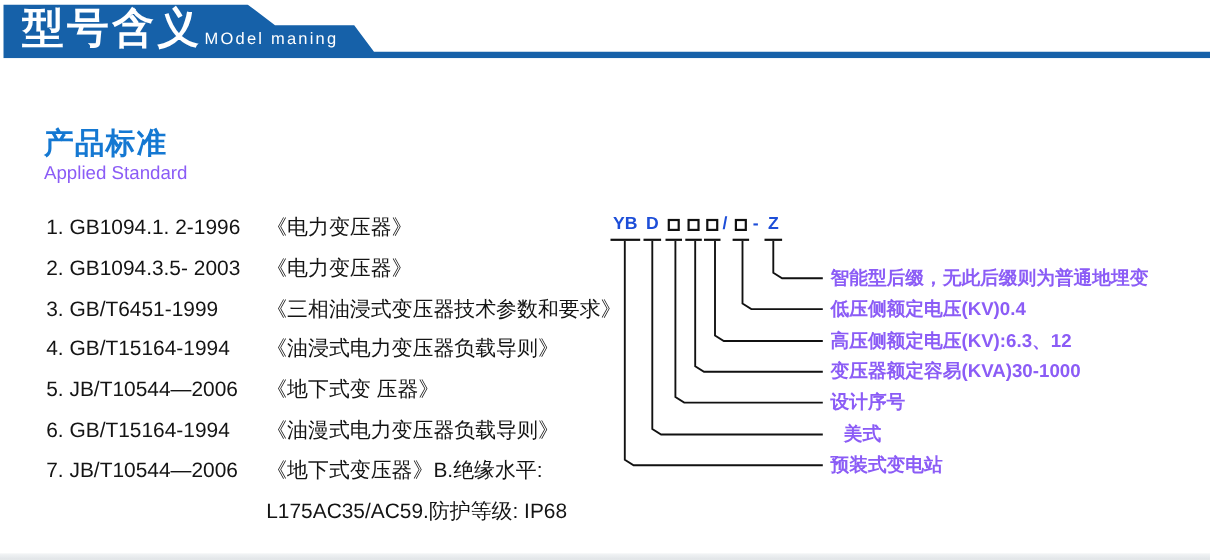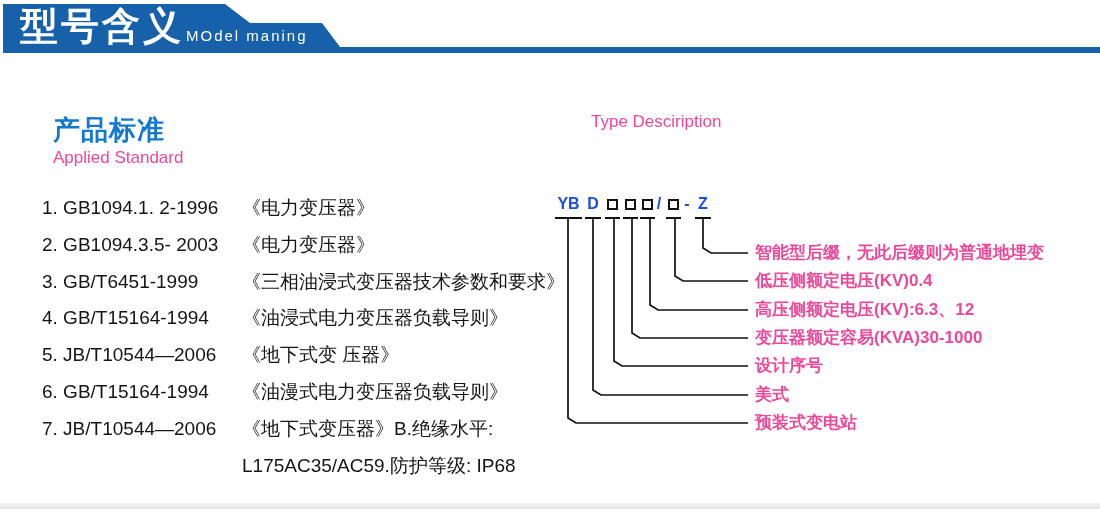--- a/index.html
+++ b/index.html
@@ -19,57 +19,56 @@
     position:absolute;left:20px;top:3px;
     font-size:38px;font-weight:700;color:#ffffff;letter-spacing:3px;line-height:46px;
   }
   .banner-title-en{
     position:absolute;left:186px;top:27px;
     font-size:15px;font-weight:500;color:#ffffff;letter-spacing:2px;
   }
   
   .sec-head{position:absolute;display:flex;align-items:baseline;}
   .sec-head .cn{font-size:27px;font-weight:700;color:#1478D2;letter-spacing:1px;}
-  .sec-head .en{font-size:17px;font-weight:500;color:#ec4899;margin-left:31px;}
+  .sec-head .en{font-size:17px;font-weight:500;color:#8b5cf6;margin-left:18px;}
   #head-standards{left:22px;top:112px;flex-direction:column;}
   #head-typedesc{left:560px;top:112px;}
   
   .std-list{position:absolute;left:22px;top:190px;width:520px;}
   .std-row{height:36.8px;line-height:36.8px;font-size:19px;font-weight:500;white-space:nowrap;}
   .std-code{display:inline-block;width:200px;margin-left:20px;}
   .std-desc{display:inline-block;}
   
   .code-seg{position:absolute;top:194px;height:23px;font-size:16px;font-weight:700;
     color:#1d4ed8;text-align:center;line-height:20px;}
   .u{border-bottom:2px solid #111;}
   .code-box{position:absolute;top:199px;width:11px;height:11px;border:2px solid #111;
     box-sizing:border-box;background:#fff;}
   .boxwrap{border-bottom:2px solid #111;}
   .diagram-label{position:absolute;left:755px;height:20px;line-height:20px;
-    font-size:17px;font-weight:700;color:#ec4899;white-space:nowrap;}
+    font-size:17px;font-weight:700;color:#8b5cf6;white-space:nowrap;}
   #connector-svg{position:absolute;left:0;top:0;pointer-events:none;}
   
   .footer-strip{
     position:absolute;left:0;bottom:0;width:1100px;height:6px;
     background:linear-gradient(#f3f5f6,#dfe3e6);
   }
 </style>
 </head>
 <body>
 
 <div class="banner"></div>
 <div class="banner-title-cn">型号含义</div>
 <div class="banner-title-en">MOdel maning</div>
 
 <div class="sec-head" id="head-standards">
   <span class="cn">产品标准</span>
   <span class="en">Applied Standard</span>
 </div>
 <div class="sec-head" id="head-typedesc">
-  <span class="en">Type Desciription</span>
 </div>
 
 <div class="std-list">
   <div class="std-row">
     <span class="std-code">1. GB1094.1. 2-1996</span><span class="std-desc">《电力变压器》</span>
   </div>
   <div class="std-row">
     <span class="std-code">2. GB1094.3.5- 2003</span><span class="std-desc">《电力变压器》</span>
   </div>
   <div class="std-row">
@@ -116,16 +115,16 @@
     <path d="M593 219 V390 L601 395 H748"></path>
     <path d="M568 219 V418 L576 423 H748"></path>
   </g>
 </svg>
 
 <div class="diagram-label" style="top:243px;">智能型后缀，无此后缀则为普通地埋变</div>
 <div class="diagram-label" style="top:271px;">低压侧额定电压(KV)0.4</div>
 <div class="diagram-label" style="top:300px;">高压侧额定电压(KV):6.3、12</div>
 <div class="diagram-label" style="top:328px;">变压器额定容易(KVA)30-1000</div>
 <div class="diagram-label" style="top:356px;">设计序号</div>
-<div class="diagram-label" style="top:385px;">美式</div>
+<div class="diagram-label" style="top:385px;margin-left:12px;">美式</div>
 <div class="diagram-label" style="top:413px;">预装式变电站</div>
 
 <div class="footer-strip"></div>
 
 </body></html>

